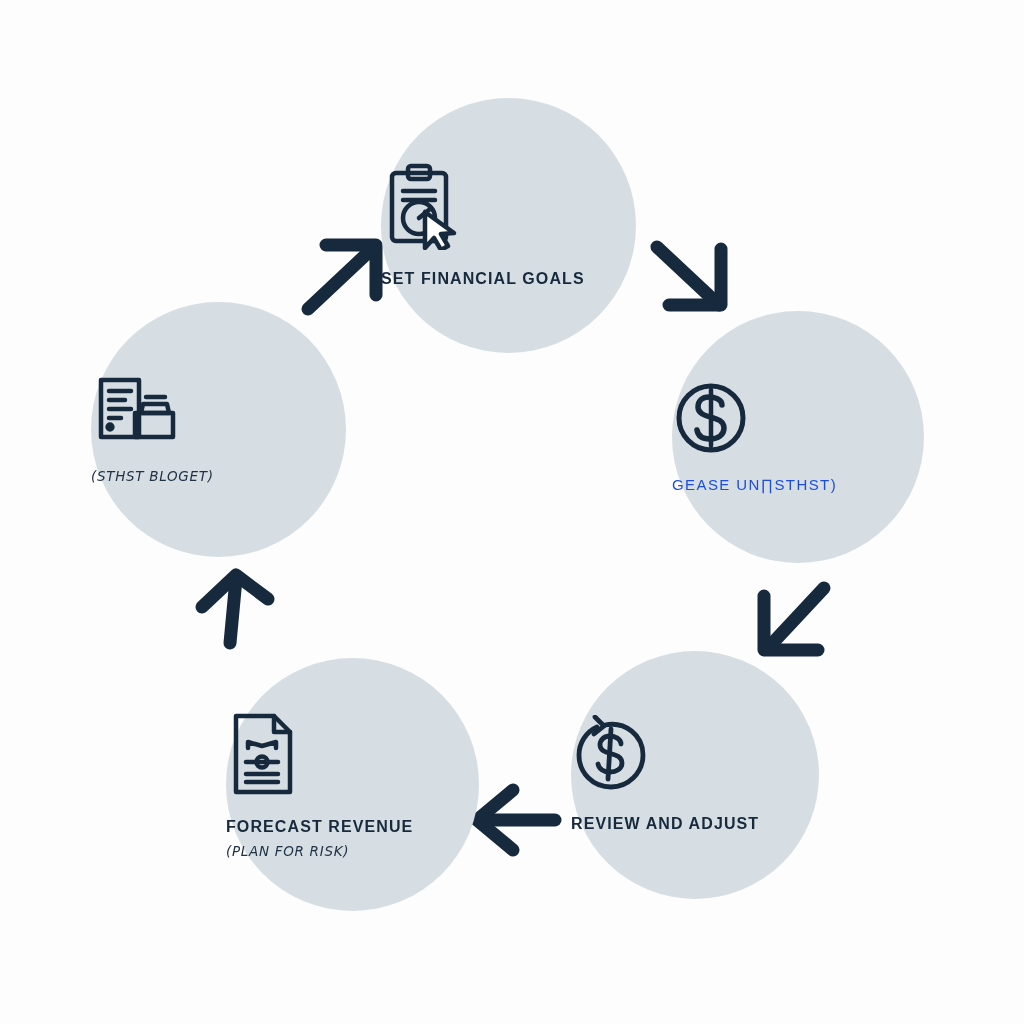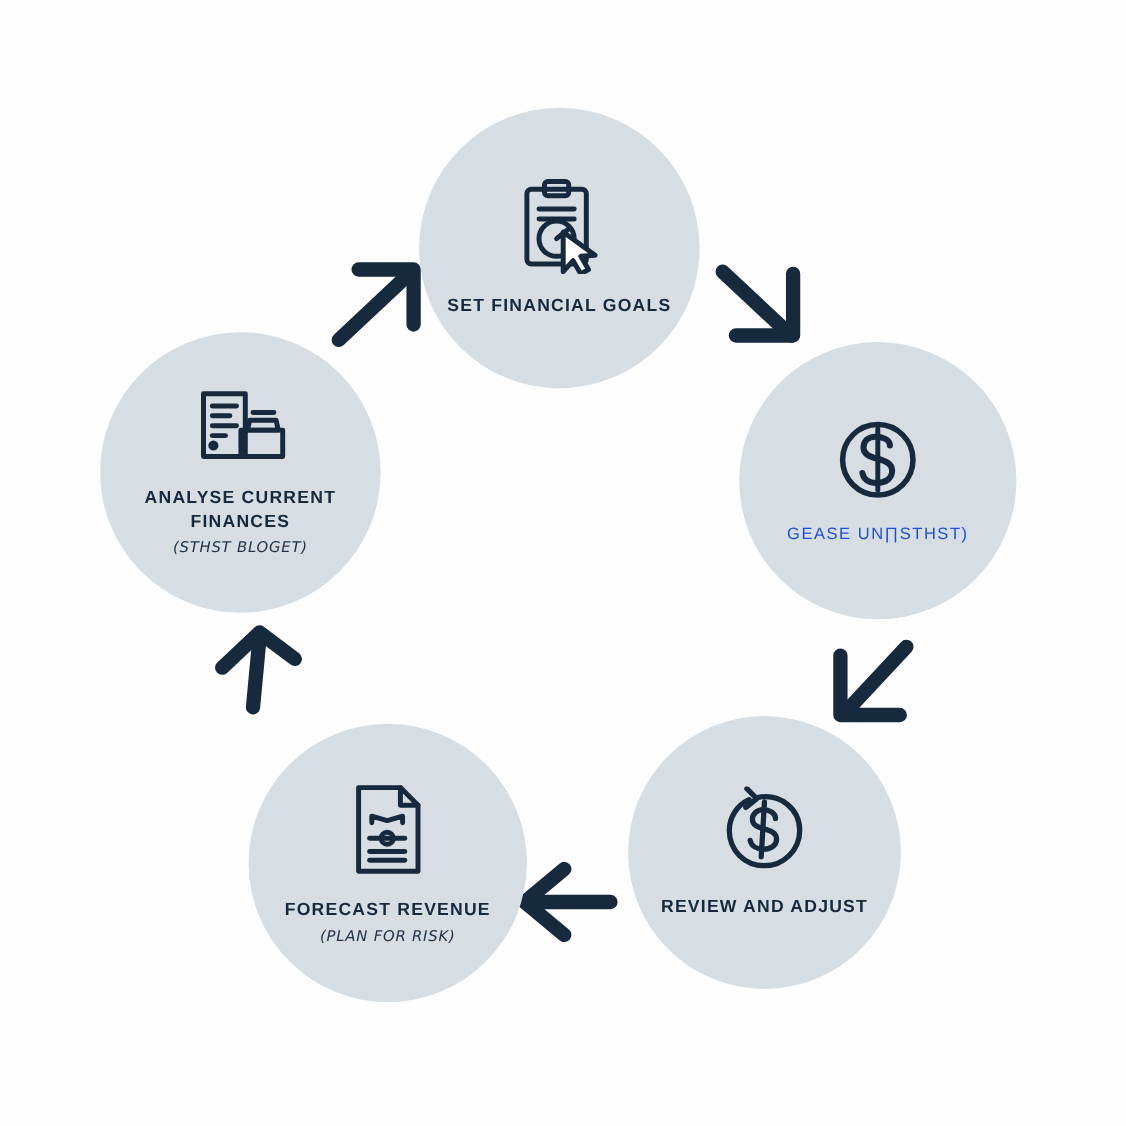--- a/index.html
+++ b/index.html
@@ -18,21 +18,21 @@
     width: 1024px;
     height: 1024px;
     background: #fdfdfd;
   }
   .node {
     position: absolute;
     border-radius: 50%;
     background: #d6dee4;
     display: flex;
     flex-direction: column;
-    align-items: center;
+    align-items: flex-start;
     justify-content: center;
     box-sizing: border-box;
     text-align: center;
   }
   .node-icon {
     display: block;
     margin-bottom: 14px;
   }
   .node-label {
     font-size: 16px;
@@ -200,17 +200,16 @@
           <path d="M18 25 L34 25"></path>
           <path d="M18 34 L40 34"></path>
           <path d="M18 43 L30 43"></path>
           <circle cx="19" cy="52" r="2.4" fill="#16293d"></circle>
           <path d="M44 38 L82 38 L82 62 L44 62 Z"></path>
           <path d="M52 29 L76 29 L78 38 L50 38 Z"></path>
           <path d="M55 22 L74 22"></path>
         </g>
       </svg>
     </span>
-    <div class="node-label">ANALYSE CURRENT FINANCES</div>
     <div class="node-sub">(STHST BLOGET)</div>
   </div>
 
 </div>
 
 </body></html>

